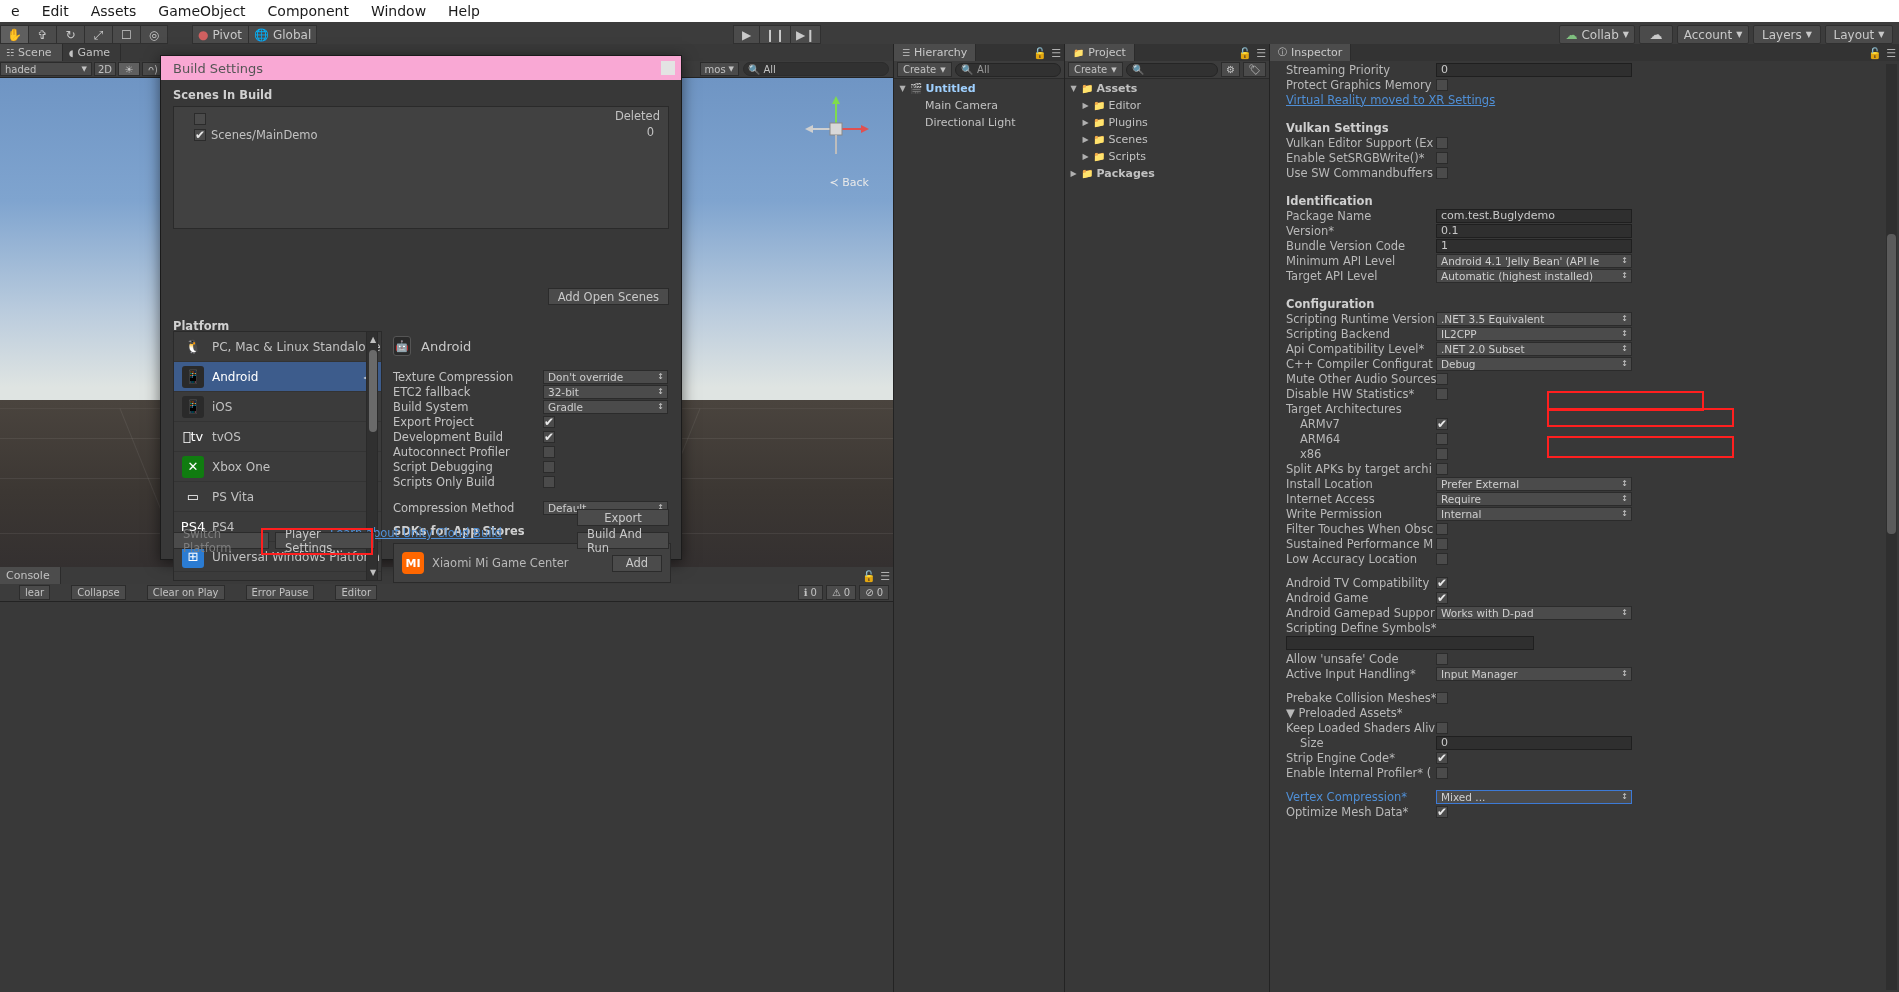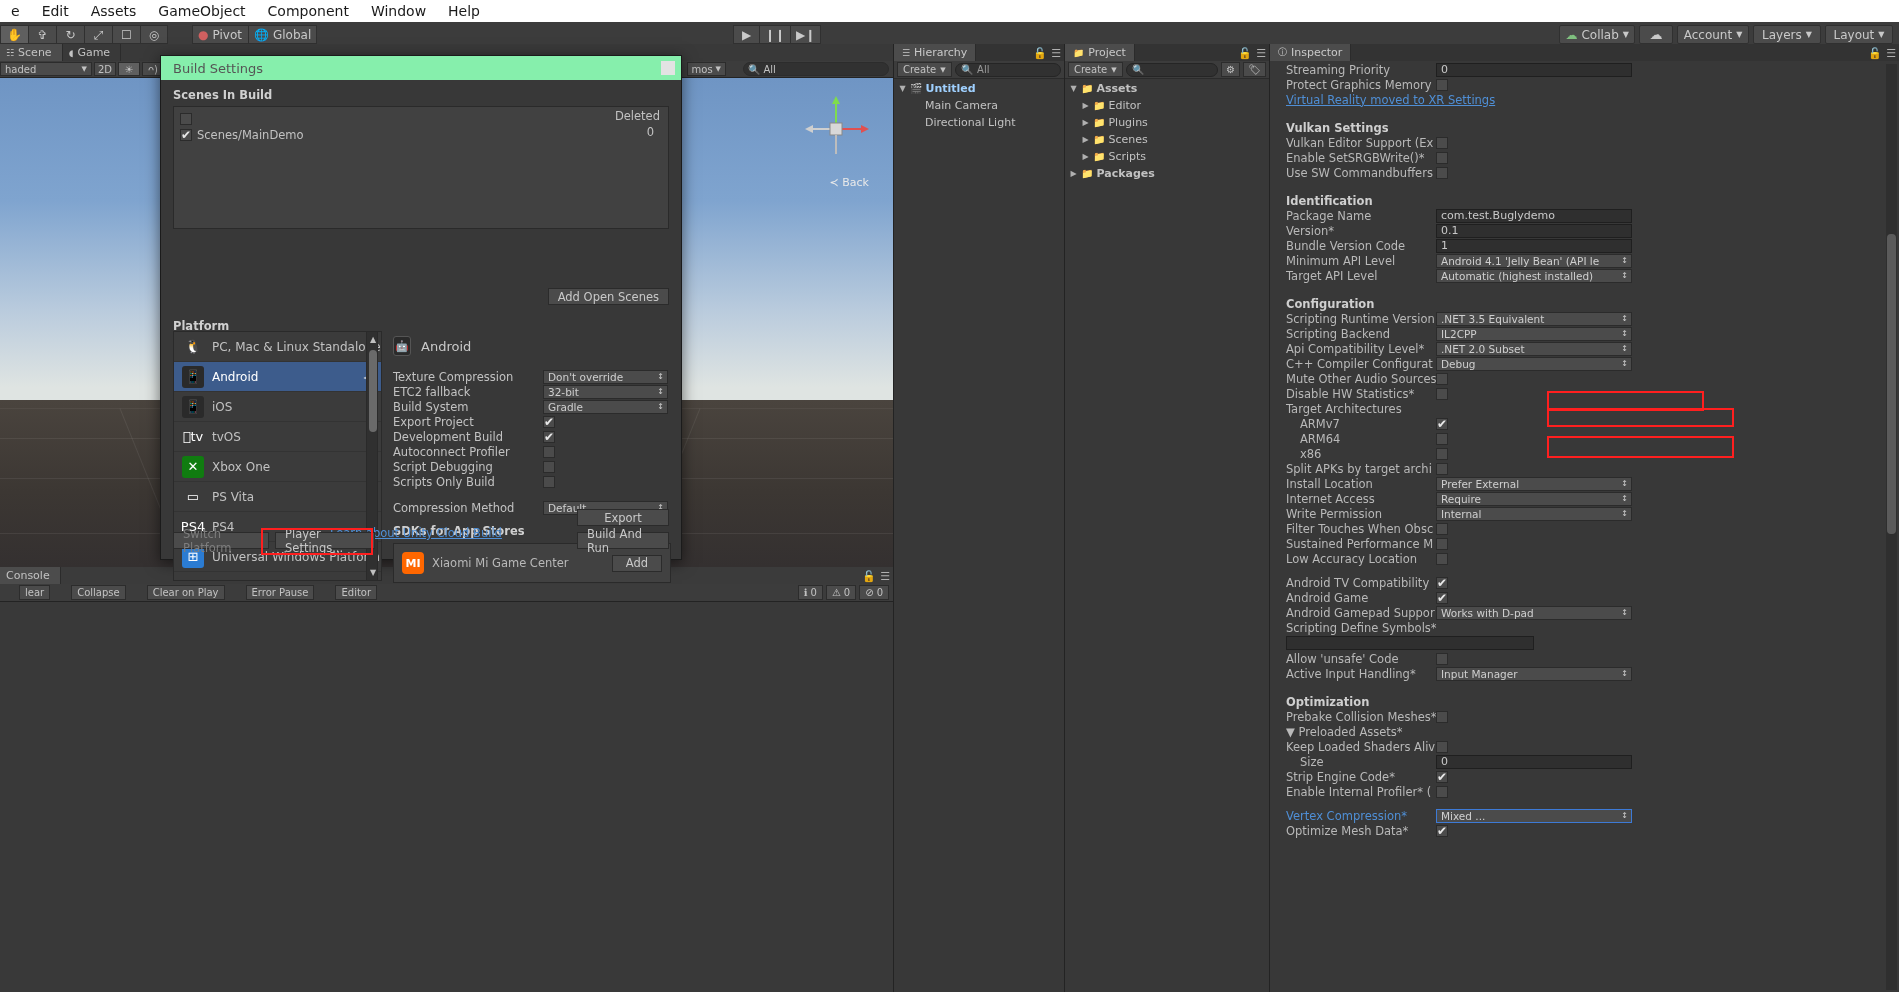--- a/index.html
+++ b/index.html
@@ -53,21 +53,21 @@
   .tab.active { background:#4c4c4c; }
   .sctoolbar {
     position:absolute; left:0; top:17px; height:17px; width:100%;
     background:#3c3c3c; display:flex; align-items:center; border-bottom:1px solid #232323;
   }
   .scfield { height:14px; background:#4b4b4b; border:1px solid #2c2c2c; font-size:10px;
              color:#c2c2c2; display:flex; align-items:center; padding:0 4px; margin-right:2px; }
   .scfield.w { width:92px; justify-content:space-between; }
   .scfield.sq { width:22px; justify-content:center; }
   .scfield.on { background:#5f5f5f; }
-  .gizmo-right { position:absolute; right:4px; display:flex; align-items:center; gap:17px; }
+  .gizmo-right { position:absolute; right:4px; display:flex; align-items:center; gap:4px; }
   .gzfield { height:14px; background:#4b4b4b; border:1px solid #2c2c2c; font-size:10px;
              color:#c2c2c2; display:flex; align-items:center; padding:0 4px; }
 
   .viewport { position:absolute; left:0; top:34px; width:893px; height:489px; overflow:hidden; }
   .sky { position:absolute; left:0; top:0; width:100%; height:322px;
          background:linear-gradient(#6f95c4 0%, #7fa4cf 38%, #b9cbdd 72%, #dfe4e2 96%); }
   .ground { position:absolute; left:0; top:322px; width:100%; height:167px;
             background:linear-gradient(#4a443e 0%, #3c3733 55%, #343030 100%); }
   .gline { position:absolute; background:rgba(255,255,255,0.07); height:1px; transform-origin:left center; }
   .axisgizmo { position:absolute; right:22px; top:16px; width:70px; height:70px; }
@@ -125,25 +125,25 @@
   .cb.checked::after { content:"\2714"; position:absolute; left:0px; top:-2px; font-size:12px; color:#e8e8e8; }
   .link { color:#4f8fd6; text-decoration:underline; }
   .blue-dd { border:1px solid #3d7ad6; }
   .blue-lbl { color:#4f8fd6; }
   .insp-scroll { position:absolute; right:2px; top:20px; width:11px; bottom:2px; background:#2f2f2f; }
   .insp-thumb { position:absolute; left:1px; top:170px; width:9px; height:300px; background:#5b5b5b; border-radius:4px; }
 
   
   .bs { position:absolute; left:160px; top:55px; width:522px; height:505px;
         background:#383838; border:1px solid #1b1b1b; box-shadow:0 3px 14px rgba(0,0,0,.55); }
-  .bs-title { height:24px; background:#86efac; color:#555; font-size:13px;
+  .bs-title { height:24px; background:#f9a8d4; color:#555; font-size:13px;
               display:flex; align-items:center; padding:0 12px; }
   .bs-close { position:absolute; right:6px; top:5px; width:14px; height:14px; background:#e3e3e3; }
   .bs-sec { font-weight:bold; color:#d0d0d0; font-size:11.5px; padding:8px 0 4px 12px; }
-  .scenebox { margin:0 12px; height:123px; background:#414141; border:1px solid #2a2a2a; padding:4px 6px; position:relative; }
+  .scenebox { margin:0 12px; height:123px; background:#414141; border:1px solid #2a2a2a; padding:4px 20px; position:relative; }
   .scenerow { display:flex; align-items:center; gap:5px; height:16px; font-size:11.5px; color:#c2c2c2; }
   .deleted { position:absolute; right:8px; top:2px; font-size:11.5px; color:#c2c2c2; }
   .delnum { position:absolute; right:14px; top:18px; font-size:11.5px; color:#c2c2c2; }
   .btn { height:17px; background:#4b4b4b; border:1px solid #2b2b2b; color:#c9c9c9; font-size:11.5px;
          display:inline-flex; align-items:center; justify-content:center; padding:0 9px; }
   .btn.dis { color:#7e7e7e; }
   .platbox { position:absolute; left:12px; top:275px; width:209px; height:250px;
              background:#3b3b3b; border:1px solid #2a2a2a; overflow:hidden; }
   .platrow { height:30px; display:flex; align-items:center; gap:8px; padding-left:8px;
              border-bottom:1px solid #333; font-size:12px; color:#c2c2c2; position:relative; }
@@ -603,21 +603,20 @@
           <div class="cb"></div>
         </div>
         <div class="irow">
           <div class="lbl">Active Input Handling*</div>
           <div class="dd">
             <span>Input Manager</span>
             <span class="arr">↕</span>
           </div>
         </div>
         <div class="gap"></div>
-        <div class="ihead">Optimization</div>
         <div class="irow">
           <div class="lbl">Prebake Collision Meshes*</div>
           <div class="cb"></div>
         </div>
         <div class="irow">▼ Preloaded Assets*</div>
         <div class="irow">
           <div class="lbl">Keep Loaded Shaders Aliv</div>
           <div class="cb"></div>
         </div>
         <div class="irow">

